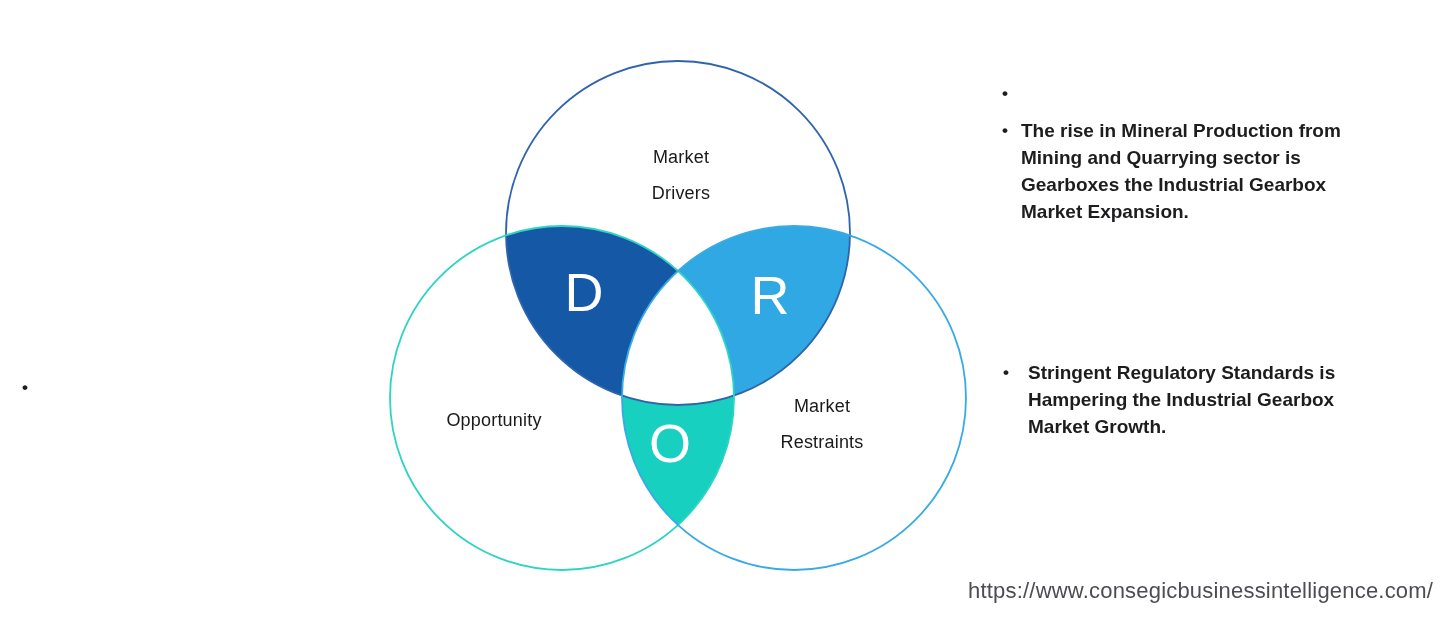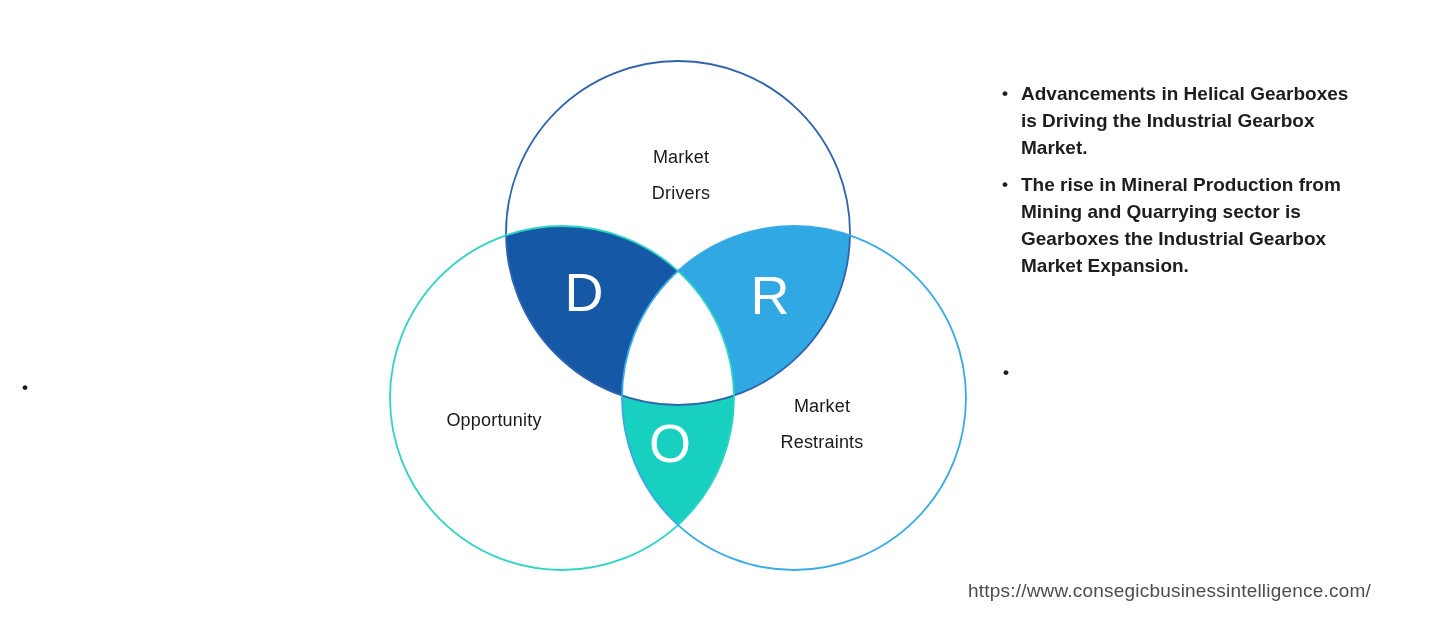--- a/index.html
+++ b/index.html
@@ -50,21 +50,21 @@
     font-size: 17px;
   }
   .panel-left .bullet-marker { width: 13px; }
   .panel-right-top .bullet-marker { width: 19px; }
   .panel-right-bottom .bullet-marker { width: 25px; }
   .bullet-text { white-space: pre-line; }
 
   .source-url {
     position: absolute;
     left: 968px; top: 579px;
-    font-size: 19px;
+    font-size: 22px;
     line-height: 24px;
     font-weight: 400;
     color: #4c4c52;
     letter-spacing: 0.2px;
   }
 </style>
 </head>
 <body>
 
 <svg class="venn" width="1453" height="633" viewBox="0 0 1453 633">
@@ -112,32 +112,32 @@
 
 <div class="panel panel-left" style="left:22px; top:374px; width:350px;">
   <div class="bullet-item">
     <span class="bullet-marker">•</span>
   </div>
 </div>
 
 <div class="panel panel-right-top" style="left:1002px; top:80px; width:420px;">
   <div class="bullet-item">
     <span class="bullet-marker">•</span>
-    <span class="bullet-text">Advancements in Helical Gearboxes
-is Driving the Industrial Gearbox
-Market.</span>
   </div>
   <div class="bullet-item">
     <span class="bullet-marker">•</span>
     <span class="bullet-text">The rise in Mineral Production from
 Mining and Quarrying sector is
 Gearboxes the Industrial Gearbox
 Market Expansion.</span>
   </div>
 </div>
 
 <div class="panel panel-right-bottom" style="left:1003px; top:359px; width:420px;">
   <div class="bullet-item">
     <span class="bullet-marker">•</span>
+    <span class="bullet-text">Stringent Regulatory Standards is
+Hampering the Industrial Gearbox
+Market Growth.</span>
   </div>
 </div>
 
 <div class="source-url">https://www.consegicbusinessintelligence.com/</div>
 
 </body></html>

